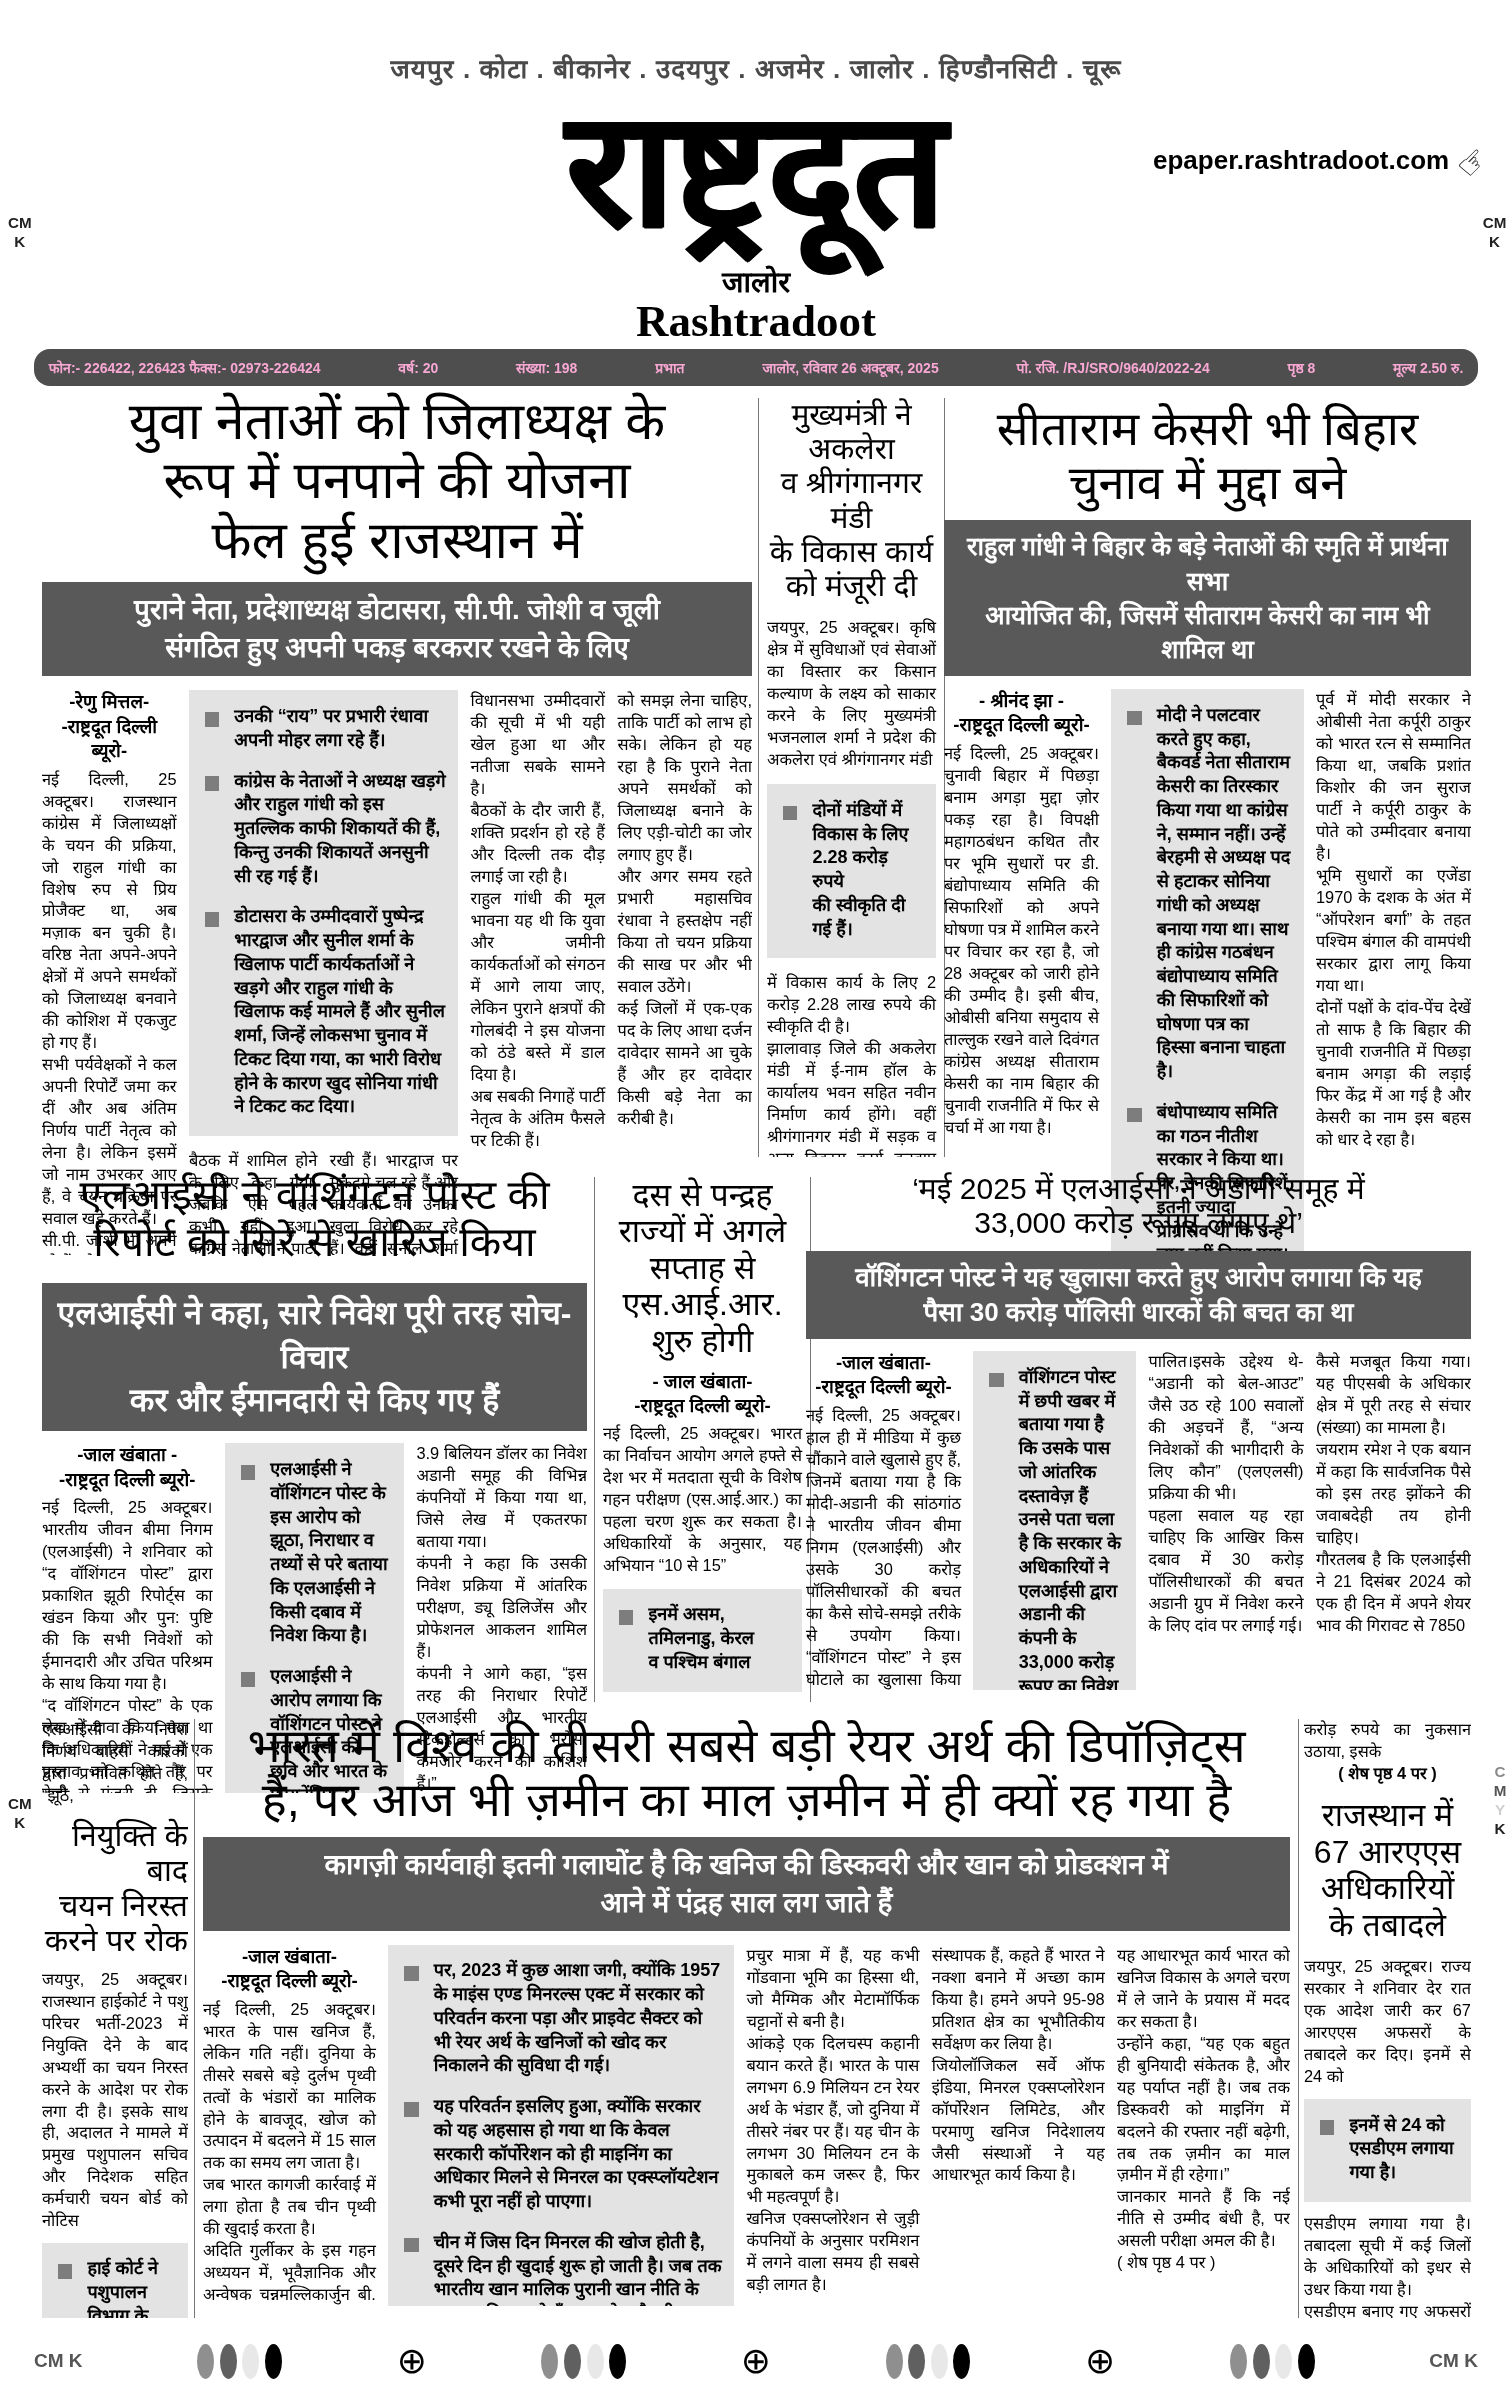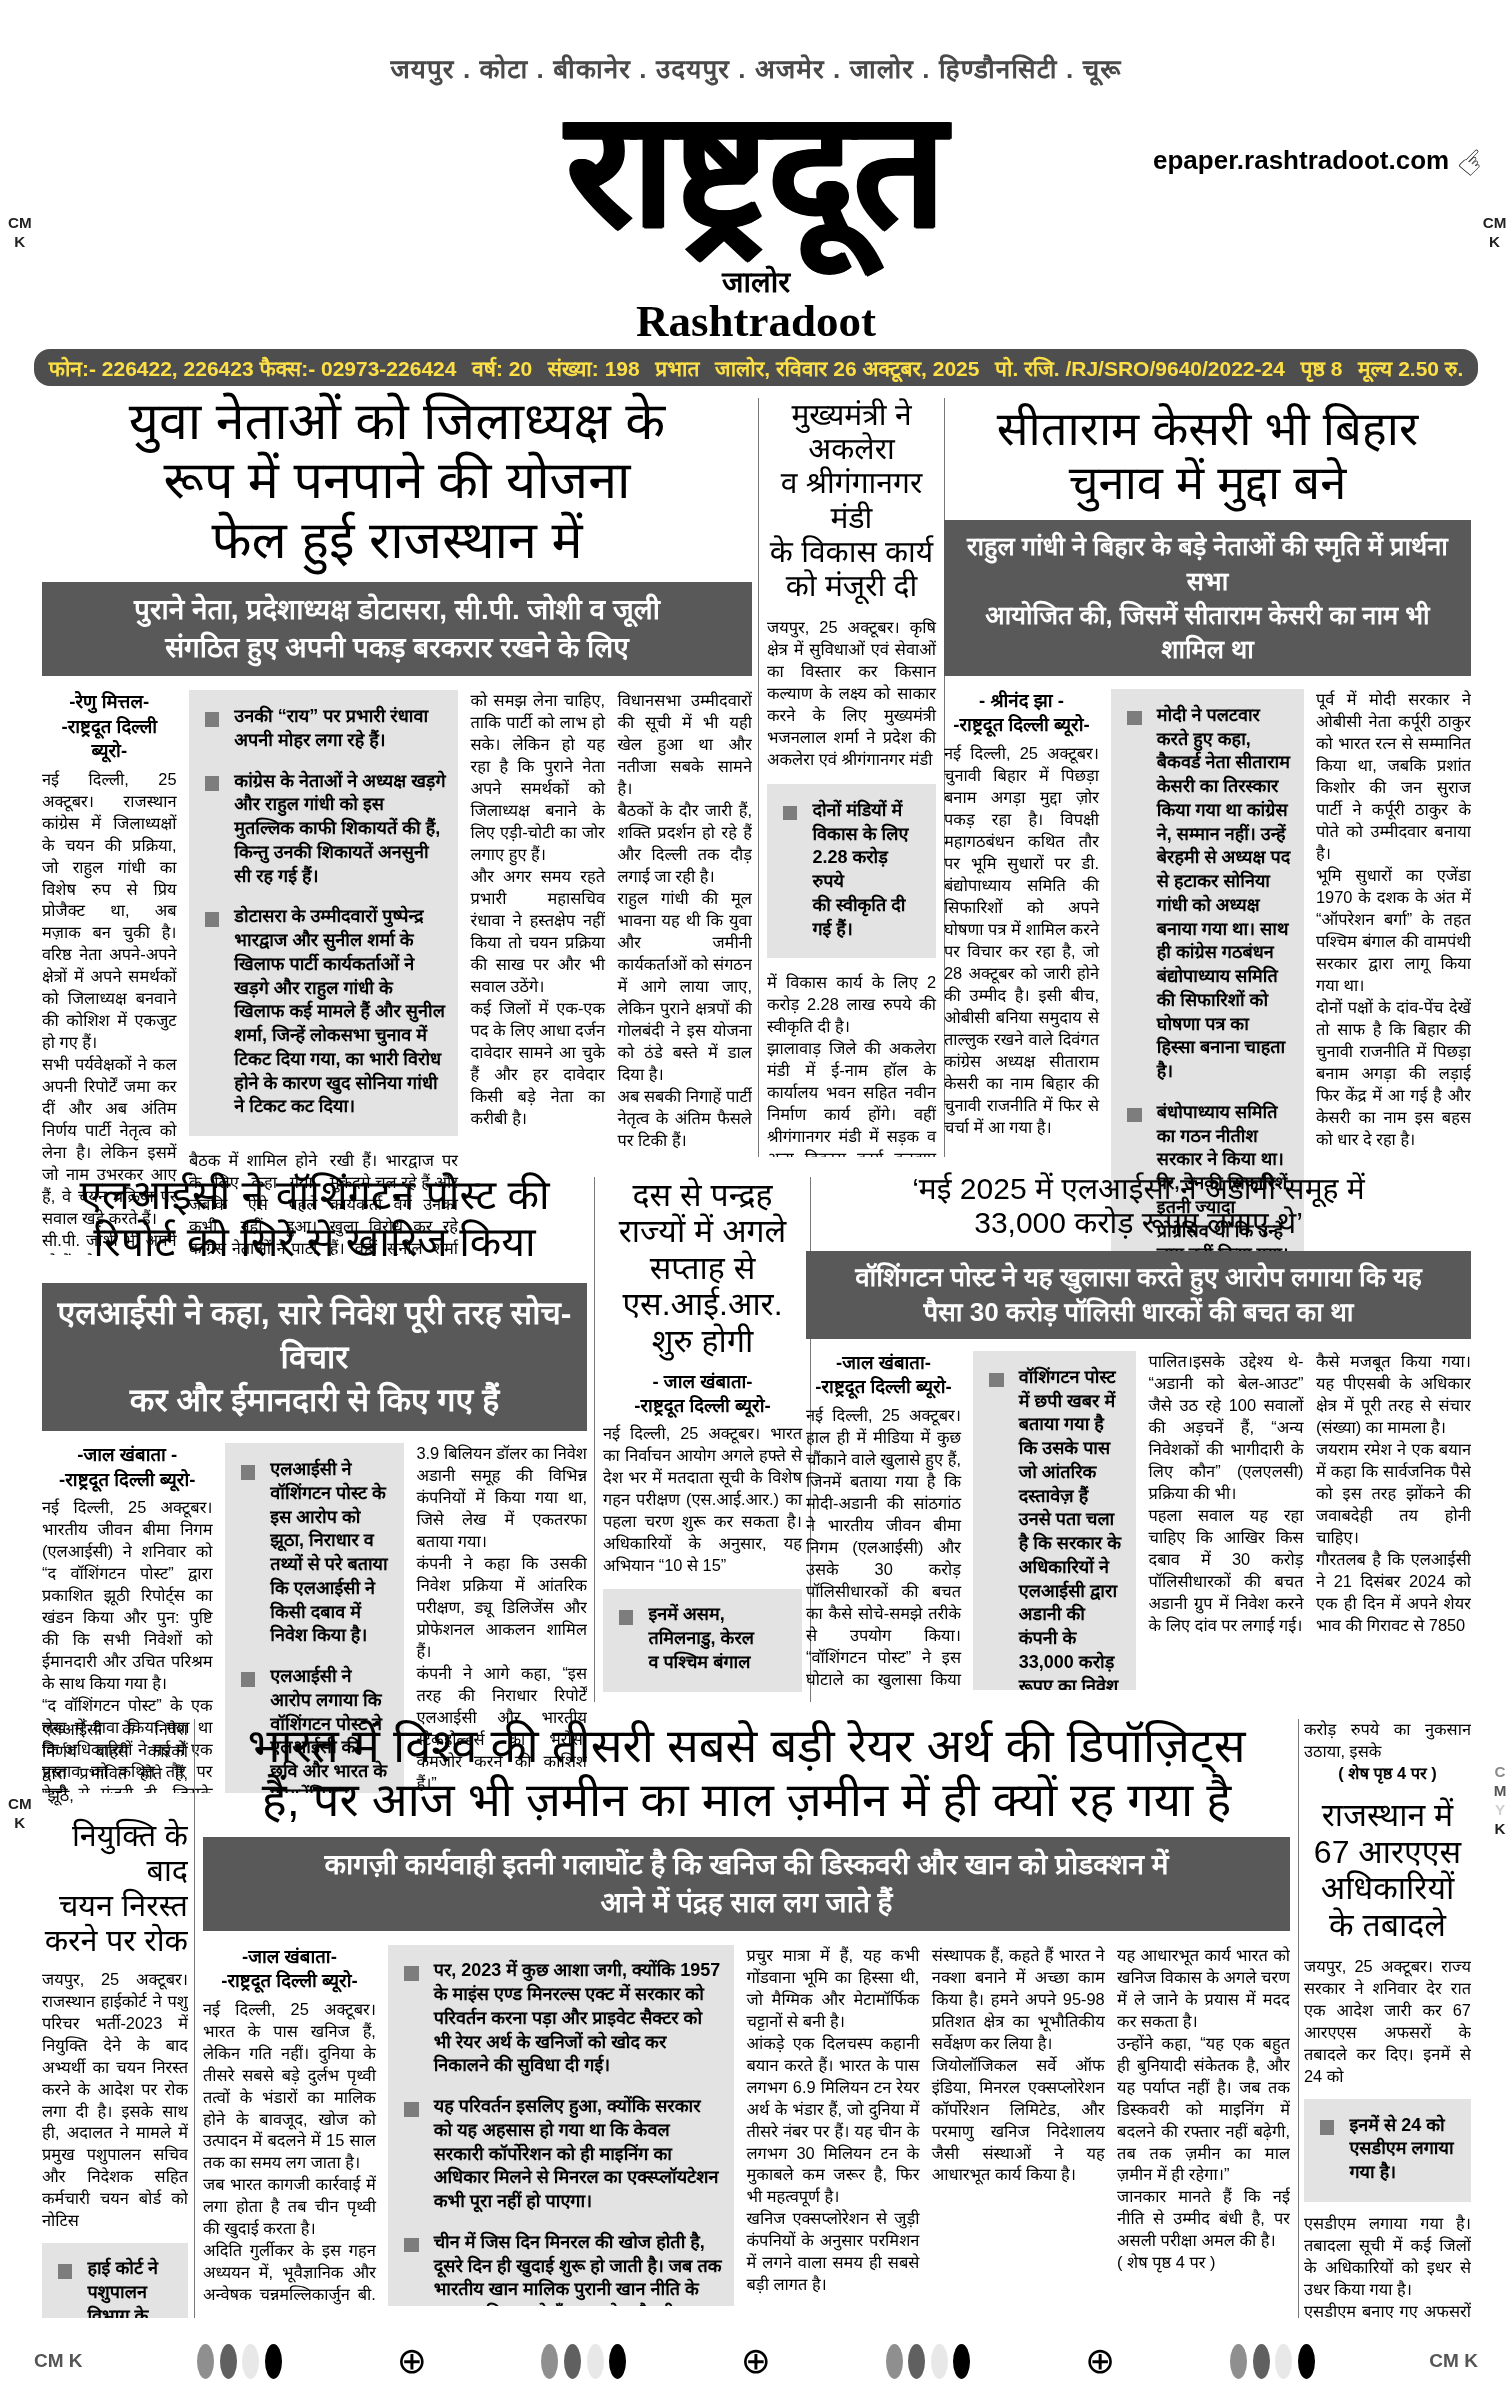--- a/index.html
+++ b/index.html
@@ -11,22 +11,22 @@
   .logo{position:absolute;top:85px;left:0;width:100%;text-align:center;
         font-size:161px;line-height:1.05;font-weight:900;
         text-shadow:1.7px 0 0 #000,-1.7px 0 0 #000,0 1.1px 0 #000;}
   .edition{position:absolute;top:261px;left:0;width:100%;text-align:center;
            font-size:29px;font-weight:bold;}
   .logo-latin{position:absolute;top:295px;left:0;width:100%;text-align:center;
               font-size:45px;font-weight:bold;font-family:"Liberation Serif","DejaVu Serif",serif;}
   .epaper{position:absolute;top:142px;left:1153px;font-size:26px;font-weight:bold;}
   .hand{display:inline-block;font-size:34px;transform:rotate(-45deg);vertical-align:middle;margin-left:8px;}
   .infobar{position:absolute;top:349px;left:34px;right:34px;height:37px;background:#4e4e4e;
-           color:#fde047;display:flex;align-items:center;justify-content:space-between;
-           padding:0 14.7px;font-size:21px;font-weight:bold;white-space:nowrap;border-radius:16px;}
+           color:#f9a8d4;display:flex;align-items:center;justify-content:space-between;
+           padding:0 14.7px;font-size:14px;font-weight:bold;white-space:nowrap;border-radius:16px;}
   
   .art{position:absolute;}
   .hl{text-align:center;font-weight:normal;line-height:1.14;white-space:pre-line;}
   .sub{background:#595959;color:#fff;text-align:center;font-weight:bold;
        white-space:pre-line;line-height:1.35;padding:9px 12.4px;}
   .byline{text-align:center;font-weight:bold;font-size:18.6px;line-height:1.3;margin-bottom:5.6px;}
   .cols{display:flex;gap:12.4px;align-items:stretch;}
   .coltxt{font-size:16.4px;line-height:1.34;text-align:justify;white-space:pre-line;}
   .bx{background:#e3e3e3;padding:14.7px 12.4px;margin:0;}
   .bx .bi{list-style:none;position:relative;padding-left:33px;font-weight:bold;
@@ -106,27 +106,27 @@
 विपक्ष दल के नेता जूली को भी</div>
       </div>
       <div style="flex:2;min-width:0;">
         <ul class="bx">
           <li class="bi">उनकी “राय” पर प्रभारी रंधावा अपनी मोहर लगा रहे हैं।</li>
           <li class="bi">कांग्रेस के नेताओं ने अध्यक्ष खड़गे और राहुल गांधी को इस मुतल्लिक काफी शिकायतें की हैं, किन्तु उनकी शिकायतें अनसुनी सी रह गई हैं।</li>
           <li class="bi">डोटासरा के उम्मीदवारों पुष्पेन्द्र भारद्वाज और सुनील शर्मा के खिलाफ पार्टी कार्यकर्ताओं ने खड़गे और राहुल गांधी के खिलाफ कई मामले हैं और सुनील शर्मा, जिन्हें लोकसभा चुनाव में टिकट दिया गया, का भारी विरोध होने के कारण खुद सोनिया गांधी ने टिकट कट दिया।</li>
         </ul>
         <div class="twocol coltxt">बैठक में शामिल होने के लिए कहा गया, जबकि ऐसे पहले कभी नहीं हुआ। कांग्रेस नेताओं ने पार्टी अध्यक्ष मल्लिकार्जुन खड़गे और राहुल गांधी को पुष्पेन्द्र भारद्वाज और सुनील शर्मा के बारे में शिकायतें भेज रखी हैं। भारद्वाज पर मुकदमे चल रहे हैं और कार्यकर्ता वर्ग उनका खुला विरोध कर रहे हैं। वहीं सुनील शर्मा की जयपुर की राजनीति में भूमिका को लेकर भी सवाल उठ रहे हैं।</div>
       </div>
-      <div class="coltxt" style="flex:1;min-width:0;">को समझ लेना चाहिए, ताकि पार्टी को लाभ हो सके। लेकिन हो यह रहा है कि पुराने नेता अपने समर्थकों को जिलाध्यक्ष बनाने के लिए एड़ी-चोटी का जोर लगाए हुए हैं।
-और अगर समय रहते प्रभारी महासचिव रंधावा ने हस्तक्षेप नहीं किया तो चयन प्रक्रिया की साख पर और भी सवाल उठेंगे।
-कई जिलों में एक-एक पद के लिए आधा दर्जन दावेदार सामने आ चुके हैं और हर दावेदार किसी बड़े नेता का करीबी है।</div>
       <div class="coltxt" style="flex:1;min-width:0;">विधानसभा उम्मीदवारों की सूची में भी यही खेल हुआ था और नतीजा सबके सामने है।
 बैठकों के दौर जारी हैं, शक्ति प्रदर्शन हो रहे हैं और दिल्ली तक दौड़ लगाई जा रही है।
 राहुल गांधी की मूल भावना यह थी कि युवा और जमीनी कार्यकर्ताओं को संगठन में आगे लाया जाए, लेकिन पुराने क्षत्रपों की गोलबंदी ने इस योजना को ठंडे बस्ते में डाल दिया है।
 अब सबकी निगाहें पार्टी नेतृत्व के अंतिम फैसले पर टिकी हैं।</div>
+      <div class="coltxt" style="flex:1;min-width:0;">को समझ लेना चाहिए, ताकि पार्टी को लाभ हो सके। लेकिन हो यह रहा है कि पुराने नेता अपने समर्थकों को जिलाध्यक्ष बनाने के लिए एड़ी-चोटी का जोर लगाए हुए हैं।
+और अगर समय रहते प्रभारी महासचिव रंधावा ने हस्तक्षेप नहीं किया तो चयन प्रक्रिया की साख पर और भी सवाल उठेंगे।
+कई जिलों में एक-एक पद के लिए आधा दर्जन दावेदार सामने आ चुके हैं और हर दावेदार किसी बड़े नेता का करीबी है।</div>
     </div>
   </div>
 
   <div class="art vrule" style="left:758px;top:398px;width:169px;height:759px;overflow:hidden;">
     <div class="hl" style="font-size:30px;">मुख्यमंत्री ने अकलेरा
 व श्रीगंगानगर मंडी
 के विकास कार्य
 को मंजूरी दी</div>
     <div class="coltxt" style="margin-top:13.6px;">जयपुर, 25 अक्टूबर। कृषि क्षेत्र में सुविधाओं एवं सेवाओं का विस्तार कर किसान कल्याण के लक्ष्य को साकार करने के लिए मुख्यमंत्री भजनलाल शर्मा ने प्रदेश की अकलेरा एवं श्रीगंगानगर मंडी</div>
     <ul class="bx" style="margin-top:13.6px;">

